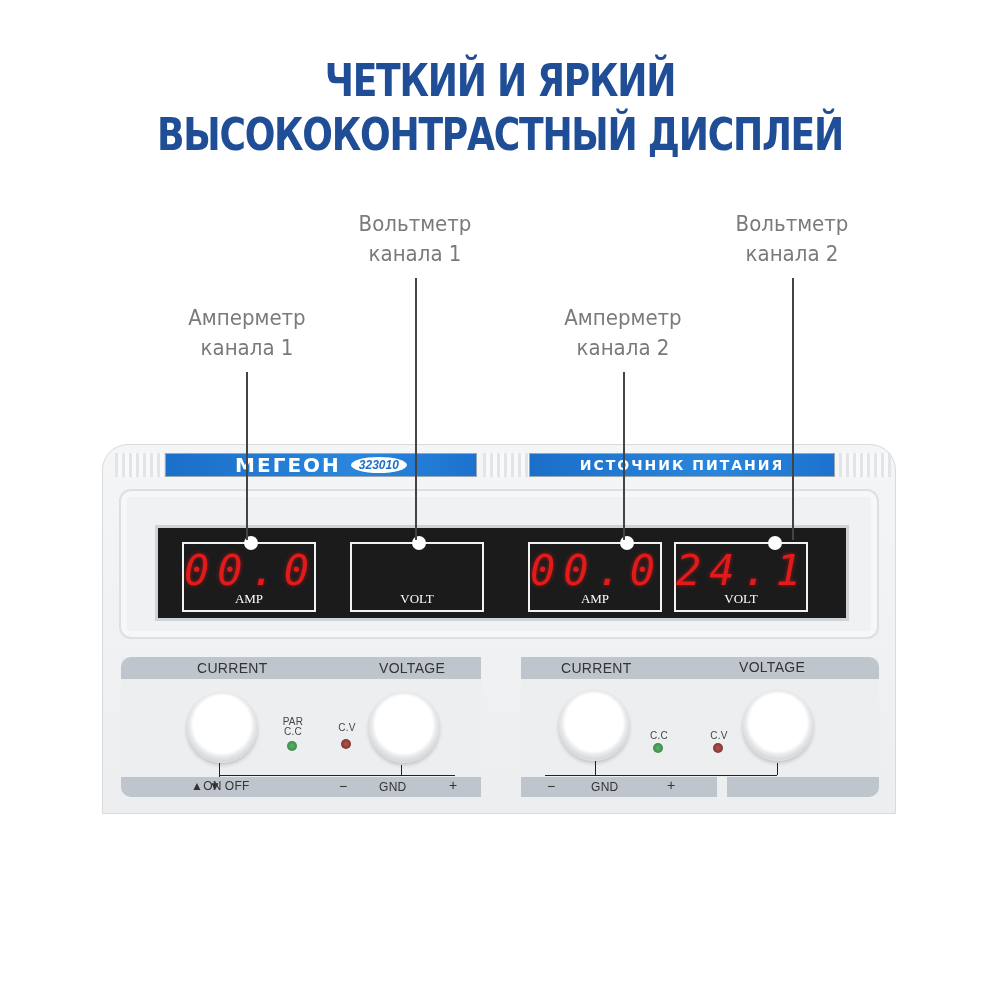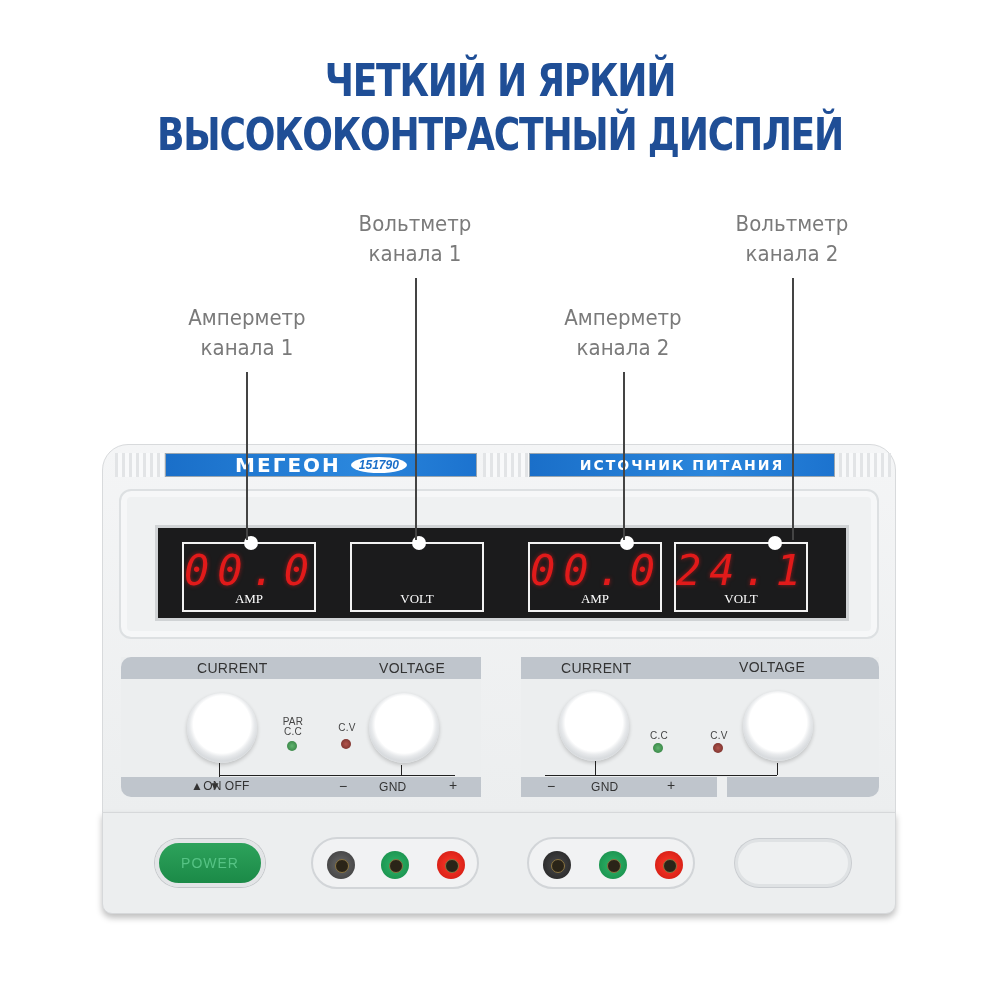--- a/index.html
+++ b/index.html
@@ -85,21 +85,21 @@
 <div class="callout" style="left:712px; top:209px; width:160px;">
   <div>Вольтметр</div>
   <div>канала 2</div>
 </div>
 
 <div class="device">
   <div class="case">
     <div class="grille" style="left:12px;"></div>
     <div class="blue-strip" style="left:62px; width:312px;">
       <span class="brand">МЕГЕОН</span>
-      <span class="model">151790</span>
+      <span class="model">323010</span>
     </div>
     <div class="grille" style="left:380px;"></div>
     <div class="blue-strip" style="left:426px; width:306px;">
       <span class="psu-label">ИСТОЧНИК ПИТАНИЯ</span>
     </div>
     <div class="grille" style="left:736px;"></div>
 
     <div class="bezel"></div>
     <div class="display">
       <div class="meter" style="left:24px;">
@@ -165,32 +165,18 @@
       <div class="wire" style="left:24px; top:118px; width:232px; border-top-width:1px;"></div>
       <div class="wire" style="left:256px; top:106px; width:0; height:12px; border-left-width:1px;"></div>
       <div class="panel-foot" style="width:196px;"></div>
       <div class="panel-foot" style="left:206px; width:152px; border-radius:0 0 10px 0;"></div>
       <div class="lbl" style="left:26px; top:121px;">−</div>
       <div class="lbl" style="left:70px; top:123px; font-size:12px;">GND</div>
       <div class="lbl" style="left:146px; top:120px;">+</div>
     </div>
   </div>
 
-  <div class="lower">
-    <div class="power-btn">POWER</div>
-    <div class="term-plate" style="left:208px;">
-      <div class="terminal" style="left:14px; background:radial-gradient(#6a6a6a,#3a3a3a);"></div>
-      <div class="terminal" style="left:68px; background:radial-gradient(#2fb56a,#158a47);"></div>
-      <div class="terminal" style="left:124px; background:radial-gradient(#ff3a2a,#cc1810);"></div>
-    </div>
-    <div class="term-plate" style="left:424px;">
-      <div class="terminal" style="left:14px; background:radial-gradient(#4a4a4a,#222);"></div>
-      <div class="terminal" style="left:70px; background:radial-gradient(#2fb56a,#158a47);"></div>
-      <div class="terminal" style="left:126px; background:radial-gradient(#ff3a2a,#cc1810);"></div>
-    </div>
-    <div class="blank-plate"></div>
-  </div>
 </div>
 
 <div class="vline" style="left:246px; top:372px; height:168px;"></div>
 <div class="vline" style="left:415px; top:278px; height:262px;"></div>
 <div class="vline" style="left:623px; top:372px; height:168px;"></div>
 <div class="vline" style="left:792px; top:278px; height:262px;"></div>
 
 </body></html>

